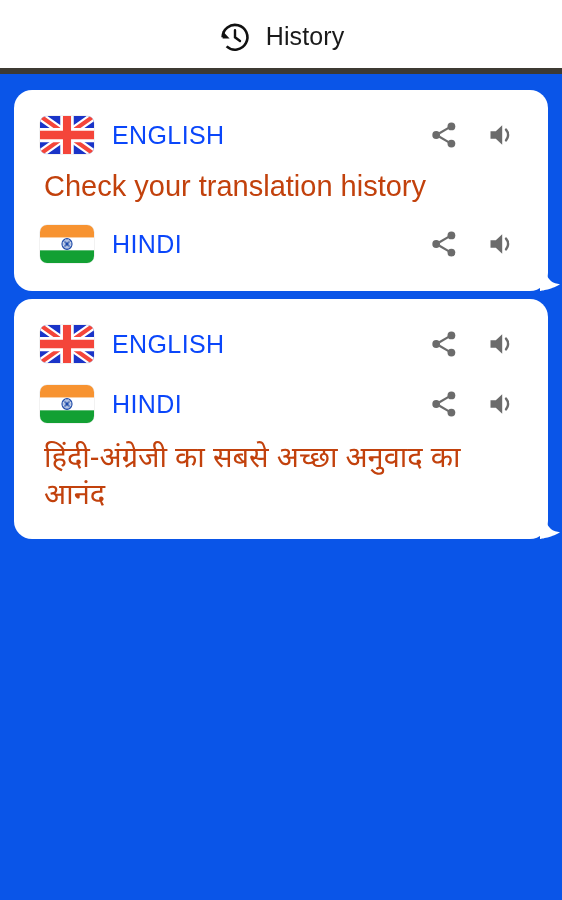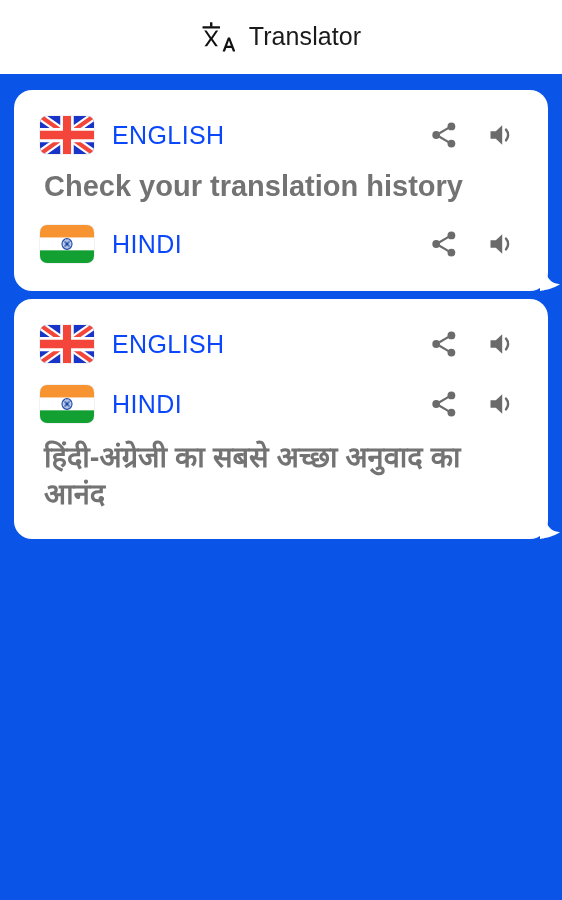--- a/index.html
+++ b/index.html
@@ -125,50 +125,51 @@
     width: 36px; height: 36px;
     display: flex; align-items: center; justify-content: center;
     cursor: pointer;
     background: none; border: none;
   }
   .iconbtn svg { display: block; }
 
   .body {
     font-size: 29px;
     line-height: 1.28;
-    color: #737373;
+    color: #c2410c;
     padding: 6px 4px 2px 4px;
-    font-weight: 700;
+    font-weight: 400;
   }
   .body.hindi { padding-top: 8px; }
 
   .sec-gap { height: 14px; }
 </style>
 </head>
 <body>
 
 <div id="app">
 
   <div class="tabbar">
 
-    <div class="tab inactive">
+
+    <div class="tab">
       <span class="tab-icon">
         <svg viewBox="0 0 34 34" width="34" height="34" aria-hidden="true">
-          <g fill="#111111">
-            <rect x="1.5" y="6.2" width="17.5" height="2.4" rx="0.4"></rect>
-            <rect x="9" y="2.2" width="2.4" height="4.6" rx="0.4"></rect>
-            <path d="M3.2 10.4 L5.6 10.4 L10.2 17.3 L14.8 10.4 L17.2 10.4 L11.6 18.8 L16.9 26.2 L14.3 26.2 L10.2 20.3 L6.1 26.2 L3.5 26.2 L8.8 18.8 Z"></path>
-            <path d="M21.5 31.6 L24.0 31.6 L25.3 28.0 L30.6 28.0 L31.9 31.6 L34.4 31.6 L29.0 17.6 L26.9 17.6 Z M26.1 25.8 L27.95 20.6 L29.8 25.8 Z"></path>
+          <g fill="none" stroke="#111111" stroke-width="2.6">
+            <path d="M4.6 17.2 A12.4 12.4 0 1 1 8.6 26.4" stroke-linecap="butt"></path>
+          </g>
+          <path d="M4.6 11.0 L4.6 18.4 L11.6 18.4 Z" fill="#111111"></path>
+          <g stroke="#111111" stroke-width="2.4" stroke-linecap="round" fill="none">
+            <path d="M17.0 10.2 L17.0 17.3 L22.0 21.0"></path>
           </g>
         </svg>
       </span>
-      <span class="tab-label">Translator</span>
-
+      <span class="tab-label">History</span>
+      <span class="tab-underline"></span>
     </div>
-
   </div>
 
   <div class="content">
 
     <div class="card-wrap">
       <div class="card">
 
         <div class="row">
           <span class="flag">
             <svg viewBox="0 0 60 40" preserveAspectRatio="none" aria-hidden="true">

